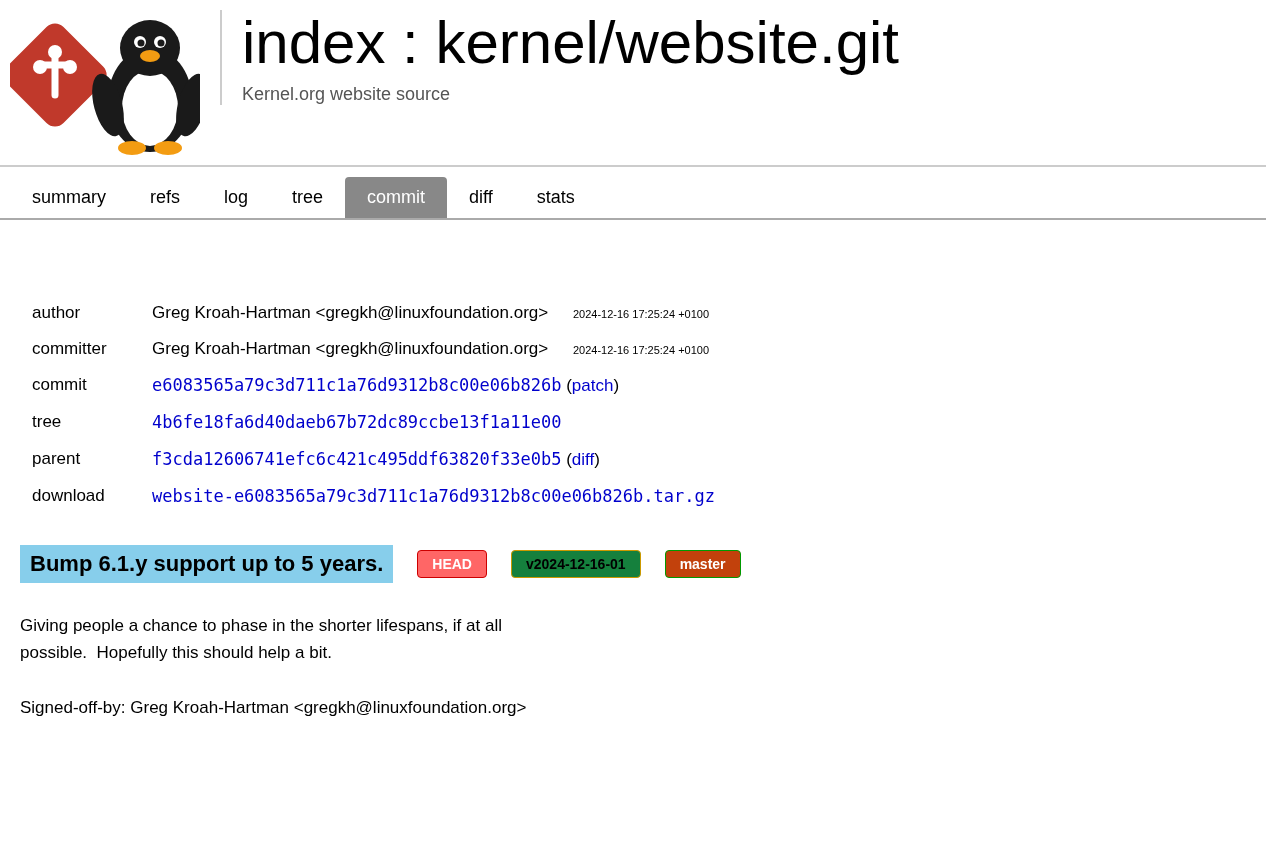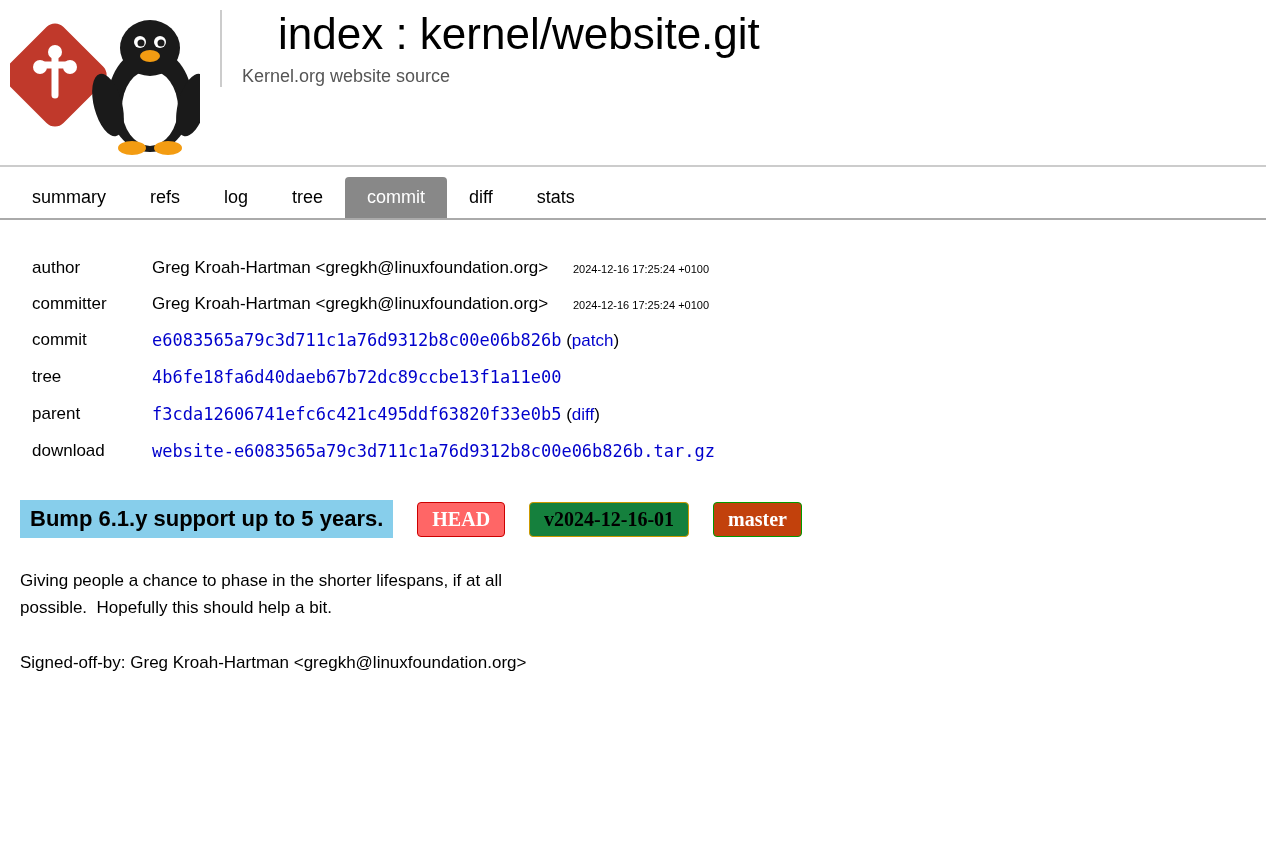--- a/index.html
+++ b/index.html
@@ -26,25 +26,24 @@
       width: 190px;
       height: 145px;
       position: relative;
     }
     .title-area {
       border-left: 2px solid #ccc;
       padding-left: 20px;
       flex: 1;
     }
     .repo-title {
-      font-size: 44px;
+      font-size: 60px;
       font-weight: normal;
       color: #000;
       line-height: 1.1;
-      margin-left: 36px;
     }
     .repo-desc {
       font-size: 18px;
       color: #555;
       margin-top: 8px;
     }
     .nav-bar {
       display: flex;
       align-items: center;
       padding: 0 10px;
@@ -64,20 +63,21 @@
       color: #fff;
       border-radius: 4px 4px 0 0;
     }
     .content {
       padding: 30px 20px 20px 20px;
     }
     .commit-table {
       border-collapse: collapse;
       width: 100%;
       margin-bottom: 30px;
+      margin-top: 45px;
     }
     .commit-table td {
       padding: 8px 12px;
       vertical-align: top;
       font-size: 17px;
     }
     .commit-table td:first-child {
       color: #000;
       font-weight: normal;
       white-space: nowrap;
@@ -108,23 +108,23 @@
     .commit-subject {
       background: #87ceeb;
       font-size: 22px;
       font-weight: bold;
       padding: 6px 10px;
       color: #000;
     }
     .badge {
       padding: 5px 14px;
       border-radius: 4px;
-      font-size: 20px;
+      font-size: 14px;
       font-weight: bold;
-      font-family: Liberation Serif, serif;
+      font-family: Liberation Sans, sans-serif;
     }
     .badge-head {
       background: #f66;
       color: #fff;
       border: 1px solid #c00;
     }
     .badge-tag {
       background: #15803d;
       color: #000;
       border: 1px solid #cc9900;

